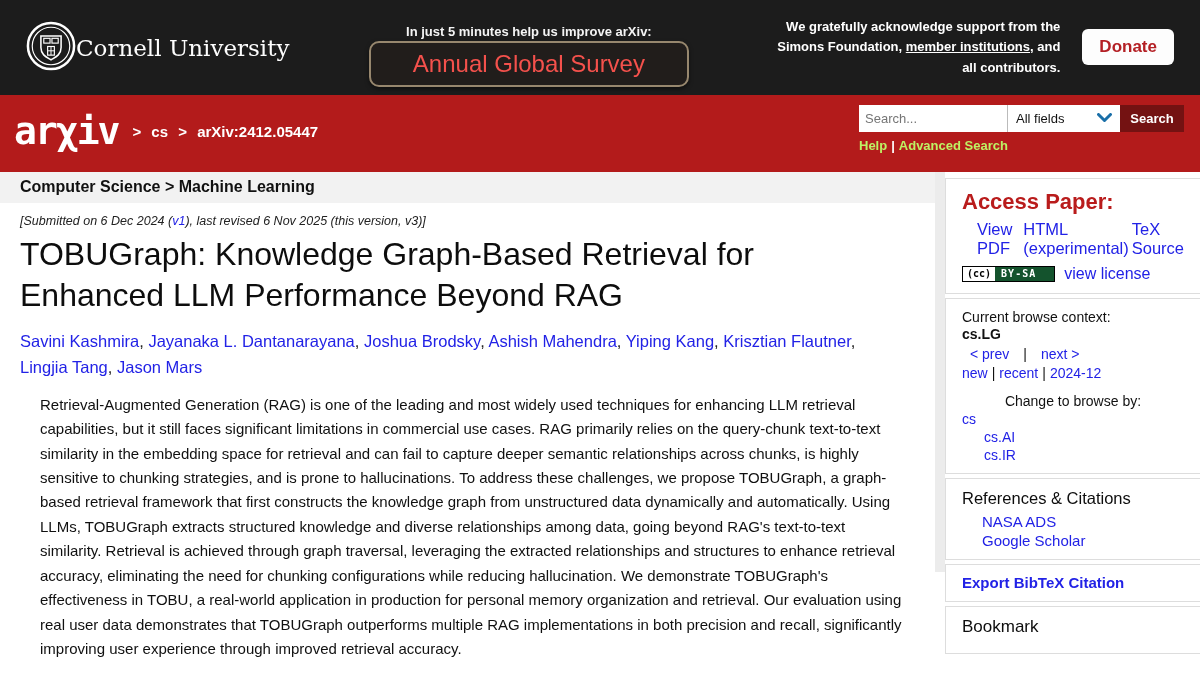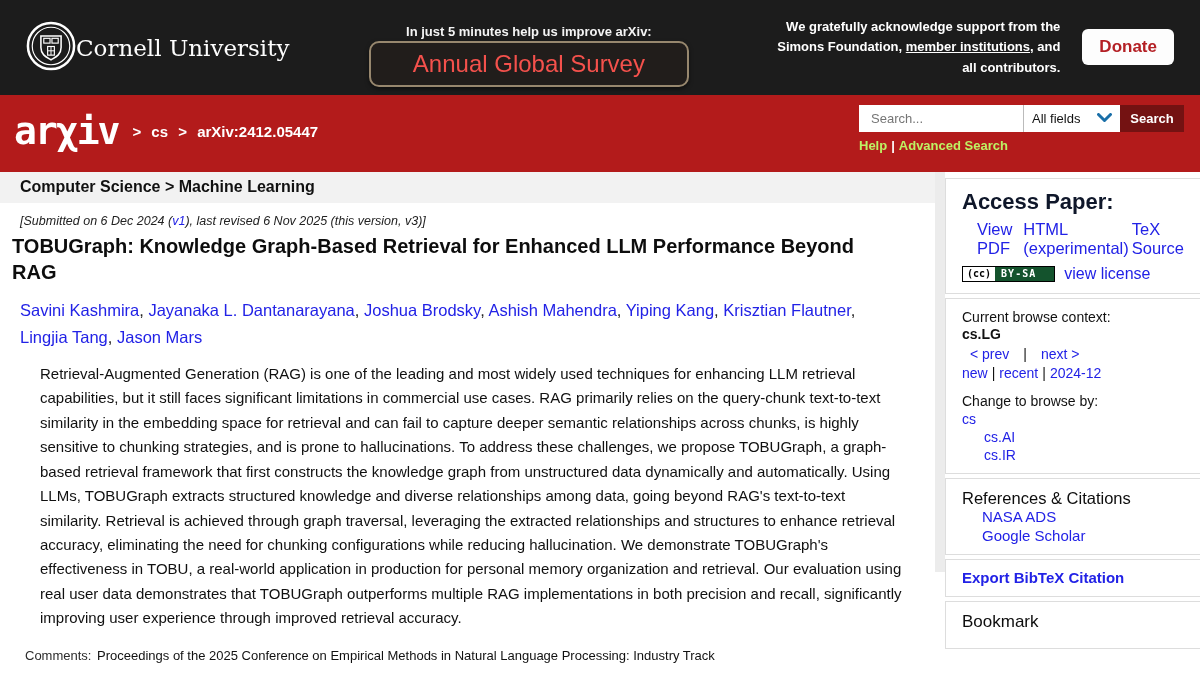--- a/index.html
+++ b/index.html
@@ -27,74 +27,74 @@
   
   .redbar { height:77px; background:#b31b1b; color:#fff; position:relative; }
   .arxiv-line { position:absolute; left:14px; top:14px; display:flex; align-items:center; }
   .arxiv-logo { font-family:"DejaVu Sans Mono", monospace; font-weight:bold;
     font-size:38px; letter-spacing:-2px; color:#fff; text-decoration:none; }
   .crumbs { font-size:15px; font-weight:bold; margin-left:8px; }
   .crumbs .sep { margin:0 6px; font-weight:bold; }
   .crumbs a { color:#fff; text-decoration:none; }
   .search-zone { position:absolute; right:16px; top:10px; width:325px; }
   .search-row { display:flex; height:27px; }
-  .search-input { flex:1; border:none; padding:0 12px; font-size:13px;
+  .search-input { flex:1; border:none; padding:0 6px; font-size:13px;
     font-family:"Liberation Sans", sans-serif; color:#0f172a; min-width:0; }
-  .scope { width:97px; background:#fff; color:#111; font-size:13px; display:flex;
+  .scope { width:113px; background:#fff; color:#111; font-size:13px; display:flex;
     align-items:center; justify-content:space-between; padding:0 8px;
     border-left:1px solid #bbb; cursor:pointer; }
   .search-btn { width:64px; border:none; background:#741212; color:#fff;
     font-weight:bold; font-size:13px; cursor:pointer;
     font-family:"Liberation Sans", sans-serif; }
   .help-row { margin-top:6px; font-size:13px; font-weight:bold; color:#fff; }
   .help-row a { color:#bef264; text-decoration:none; }
   .help-row .pipe { margin:0 4px; }
 
   
   .page { display:flex; height:400px; }
   main { width:935px; flex-shrink:0; }
   .subject-bar { background:#f2f2f2; padding:6px 20px 7px; font-size:16px;
     font-weight:bold; color:#111; }
   .submitted { margin:11px 20px 5px; font-style:italic; font-size:12.5px; color:#222; }
   .submitted a { color:#2222e6; text-decoration:none; }
-  .paper-title { margin:6px 12px 12px; font-size:20px; font-weight:bold;
+  .paper-title { margin:6px 20px 12px; font-size:32px; font-weight:normal;
     line-height:1.28; color:#0d0d0d; max-width:880px; }
   .authors { margin:4px 20px 12px; font-size:16.5px; line-height:1.6;
     max-width:880px; color:#222; }
   .authors a { color:#2222e6; text-decoration:none; }
   .abstract { margin:12px 20px 0 40px; max-width:866px; font-size:15px;
     line-height:1.63; color:#101010; }
   .meta { margin:17px 20px 0 25px; font-size:13px; color:#111; }
   .meta-row { display:flex; margin-bottom:6px; }
   .meta-label { width:72px; flex-shrink:0; color:#2b2b2b; }
 
   
   aside { flex:1; border-left:10px solid #ececec; background:#fff; padding-top:6px; }
   .card { background:#fff; border:1px solid #ddd; border-right:none;
     margin-bottom:4px; padding:10px 16px; }
-  .access-h { font-size:22px; font-weight:bold; color:#0f172a; margin-bottom:5px; }
+  .access-h { font-size:22px; font-weight:bold; color:#b91c1c; margin-bottom:5px; }
   .access-links { margin-left:15px; display:flex; flex-direction:row; gap:3px; }
   .access-links a { color:#2222e6; font-size:16.5px; text-decoration:none; }
   .license-row { display:flex; align-items:center; gap:9px; margin-top:7px; }
   .cc-badge { display:inline-flex; align-items:stretch; border:1px solid #000;
     font-family:"DejaVu Sans Mono", monospace; font-size:10px; font-weight:bold;
     line-height:1; cursor:pointer; }
   .cc-left { background:#fff; color:#000; padding:2px 4px; }
   .cc-right { background:#14532d; color:#fff; padding:2px 18px 2px 6px; letter-spacing:1px; }
   .view-license { font-size:16px; color:#2222e6; text-decoration:none; }
   .browse { font-size:14px; color:#111; }
   .browse a { color:#2222e6; text-decoration:none; }
   .ctx-code { font-weight:bold; margin:1px 0 4px; }
   .prevnext { margin:2px 0 3px 8px; }
   .prevnext .pipe { margin:0 14px; color:#111; }
   .newrecent .pipe { margin:0 4px; color:#111; }
-  .change-label { margin-top:12px; }
+  .change-label { margin-top:12px;text-align:center; }
   .change-cs { margin-top:2px; }
   .change-sub { margin-left:22px; margin-top:2px; }
-  .refs-h { font-size:16.5px; color:#0d0d0d; }
+  .refs-h { font-size:16.5px; color:#0d0d0d; margin-bottom:5px; }
   .refs-links { margin-left:20px; display:flex; flex-direction:column; gap:2px; }
   .refs-links a { color:#2222e6; font-size:15px; text-decoration:none; }
   .bibtex-card { padding:9px 16px; }
   .bibtex-link { color:#2222e6; font-size:15px; font-weight:bold; text-decoration:none; }
   .bookmark-h { font-size:17px; color:#0d0d0d; margin-bottom:6px; }
 </style>
 </head>
 <body>
 
 <header class="topbar">

